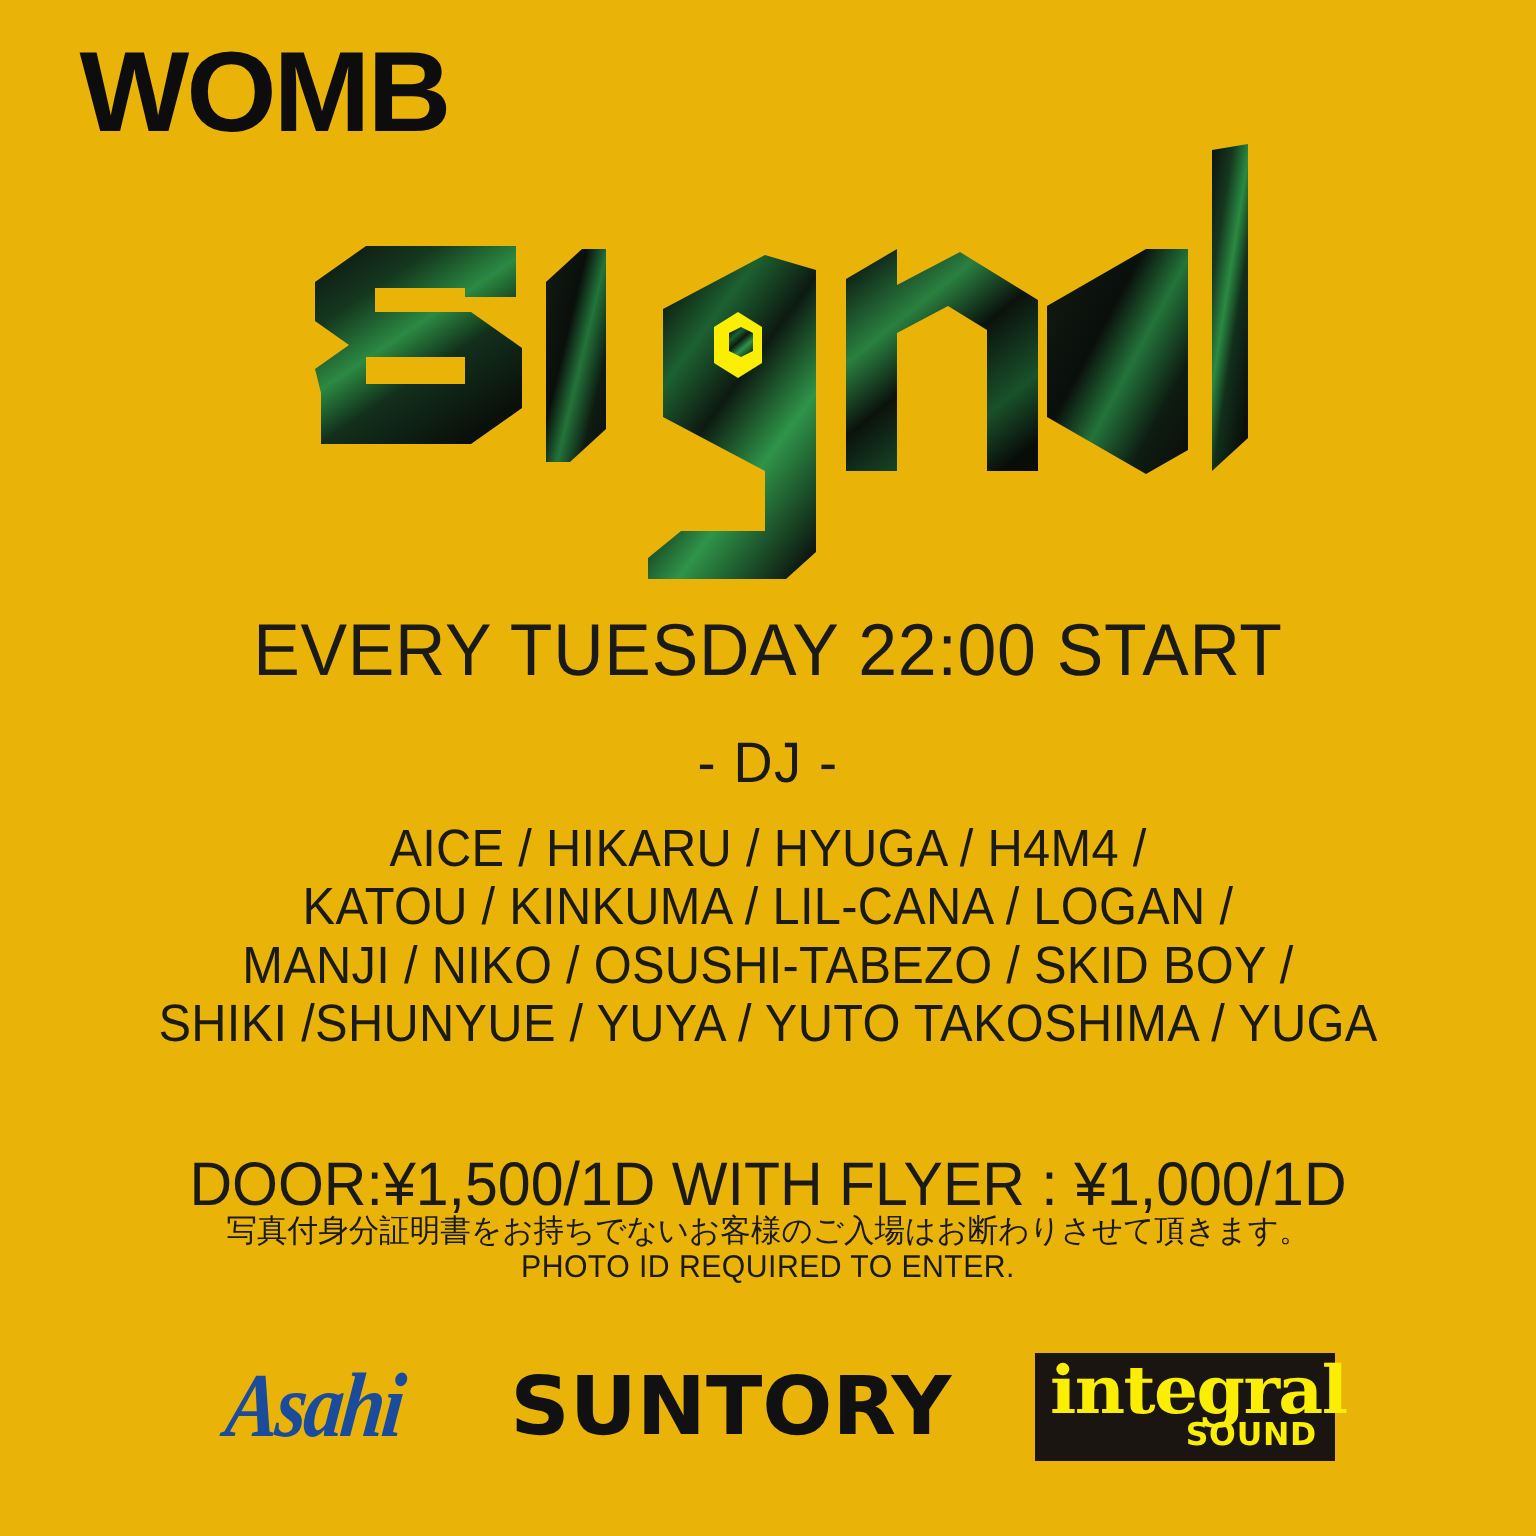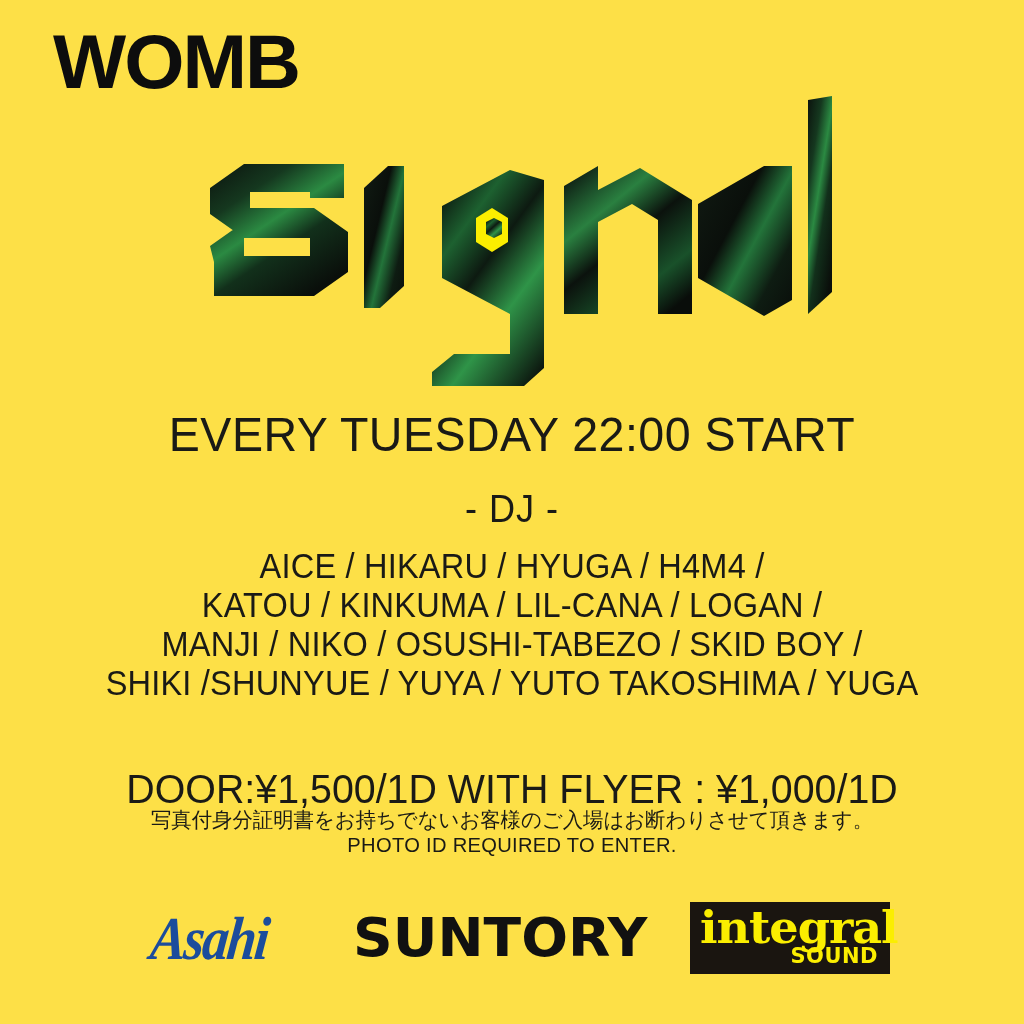--- a/index.html
+++ b/index.html
@@ -10,21 +10,21 @@
     width: 1024px;
     height: 1024px;
     overflow: hidden;
     font-family: "Liberation Sans", sans-serif;
   }
 
   #flyer {
     position: relative;
     width: 1024px;
     height: 1024px;
-    background: #fde047;
+    background: #eab308;
     overflow: hidden;
   }
 
   
   #womb-logo {
     position: absolute;
     left: 53px;
     top: 24px;
     font-family: "Liberation Sans", sans-serif;
     font-weight: bold;
@@ -142,20 +142,21 @@
     line-height: 1;
     transform: skewX(-6deg) scaleY(1.15);
   }
 
   
   #suntory-logo {
     width: 262px;
     height: 62px;
     display: flex;
     align-items: center;
+    justify-content: center;
   }
   #suntory-wordmark {
     font-family: "DejaVu Sans", sans-serif;
     font-weight: bold;
     font-size: 54px;
     color: #111111;
     letter-spacing: 0px;
     line-height: 1;
     transform: scaleX(1.02);
   }

